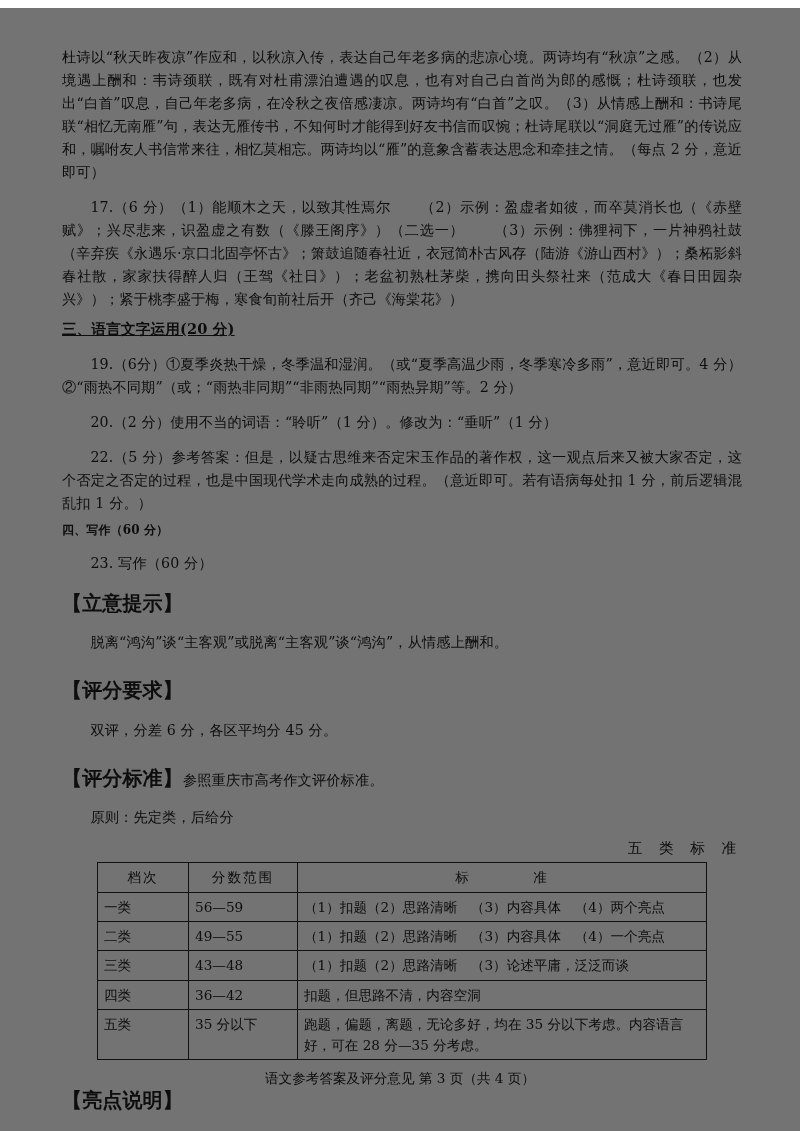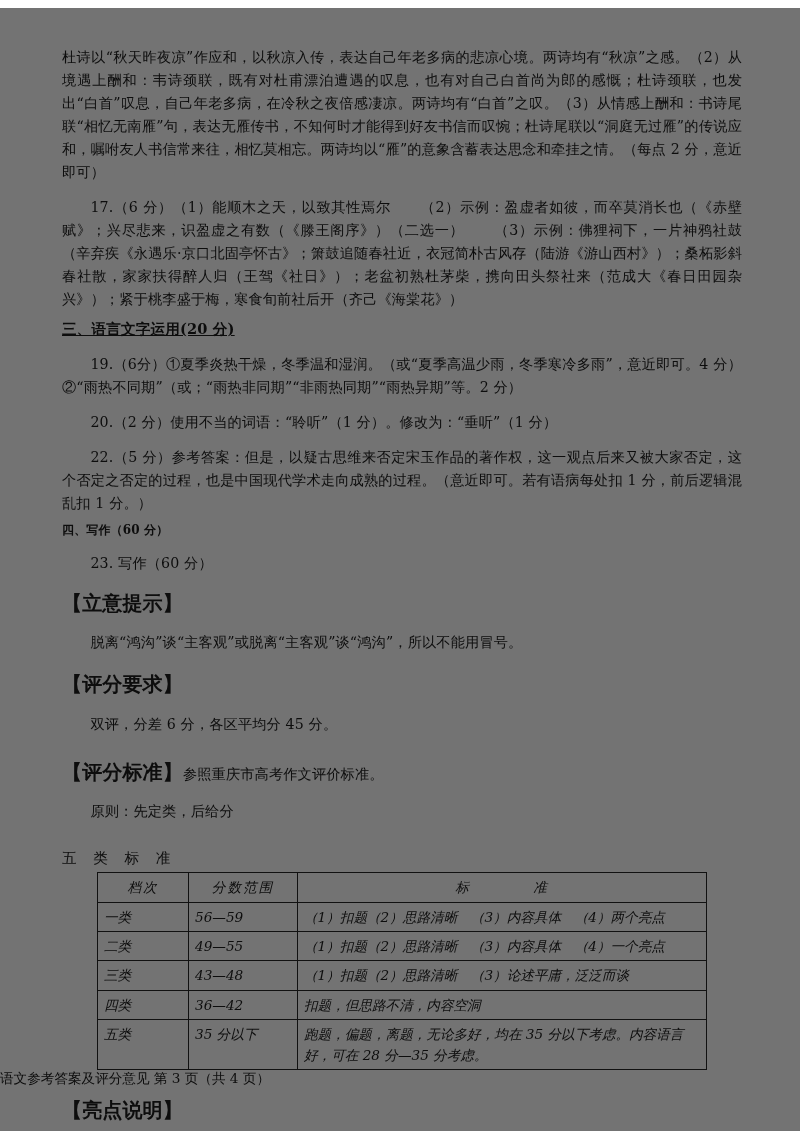--- a/index.html
+++ b/index.html
@@ -45,52 +45,51 @@
   .blk { margin-top: 12px; }
   .big-head {
     font-weight: bold;
     font-size: 12px;
   }
   .bracket-head {
     font-weight: bold;
     font-size: 20px;
   }
   .table-title {
-    text-align: left;
+    text-align: right;
     font-size: 14.6px;
     letter-spacing: 6px;
-    margin: 26px 0 4px 0;
+    margin: 10px 0 4px 0;
   }
   table.score {
     border-collapse: collapse;
     width: 610px;
     margin: 0 auto;
     table-layout: fixed;
   }
   table.score td {
     border: 1px solid #111;
     padding: 4px 6px;
     font-size: 13.6px;
     line-height: 1.5;
     vertical-align: top;
-    font-style: italic;
   }
   table.score td.c1 { width: 78px; }
   table.score td.c2 { width: 96px; }
   table.score td.hdr {
     text-align: center;
     font-weight: normal;
     letter-spacing: 2px;
   }
   .footer {
     position: absolute;
     left: 0;
     top: 1062px;
     width: 800px;
-    text-align: left;
+    text-align: center;
     font-size: 13.6px;
     font-family: "DejaVu Serif", "Liberation Serif", serif;
   }
 </style>
 </head>
 <body>
 
 <div class="page">
   <div class="content">
 
@@ -101,23 +100,23 @@
     <p class="section-head" style="margin-top:6px">三、语言文字运用(20 分)</p>
 
     <p class="indent2 blk">19.（6分）①夏季炎热干燥，冬季温和湿润。（或“夏季高温少雨，冬季寒冷多雨”，意近即可。4 分）②“雨热不同期”（或；“雨热非同期”“非雨热同期”“雨热异期”等。2 分）</p>
     <p class="indent2 blk">20.（2 分）使用不当的词语：“聆听”（1 分）。修改为：“垂听”（1 分）</p>
     <p class="indent2 blk">22.（5 分）参考答案：但是，以疑古思维来否定宋玉作品的著作权，这一观点后来又被大家否定，这个否定之否定的过程，也是中国现代学术走向成熟的过程。（意近即可。若有语病每处扣 1 分，前后逻辑混乱扣 1 分。）</p>
 
     <p class="big-head" style="margin-top:6px">四、写作（60 分）</p>
     <p class="indent2 blk">23.  写作（60 分）</p>
 
     <p class="bracket-head blk">【立意提示】</p>
-    <p class="indent2 blk">脱离“鸿沟”谈“主客观”或脱离“主客观”谈“鸿沟”，所以不能用冒号。</p>
+    <p class="indent2 blk">脱离“鸿沟”谈“主客观”或脱离“主客观”谈“鸿沟”，从情感上酬和。</p>
 
-    <p class="bracket-head blk" style="margin-top:14px">【评分要求】</p>
+    <p class="bracket-head blk" style="margin-top:20px">【评分要求】</p>
     <p class="indent2 blk">双评，分差 6 分，各区平均分 45 分。</p>
 
     <p class="blk" style="margin-top:20px"><span class="bracket-head">【评分标准】</span><span>参照重庆市高考作文评价标准。</span></p>
     <p class="indent2 blk">原则：先定类，后给分</p>
 
     <div class="table-title">五 类 标 准</div>
 
     <table class="score">
       <tbody>
           <tr>

